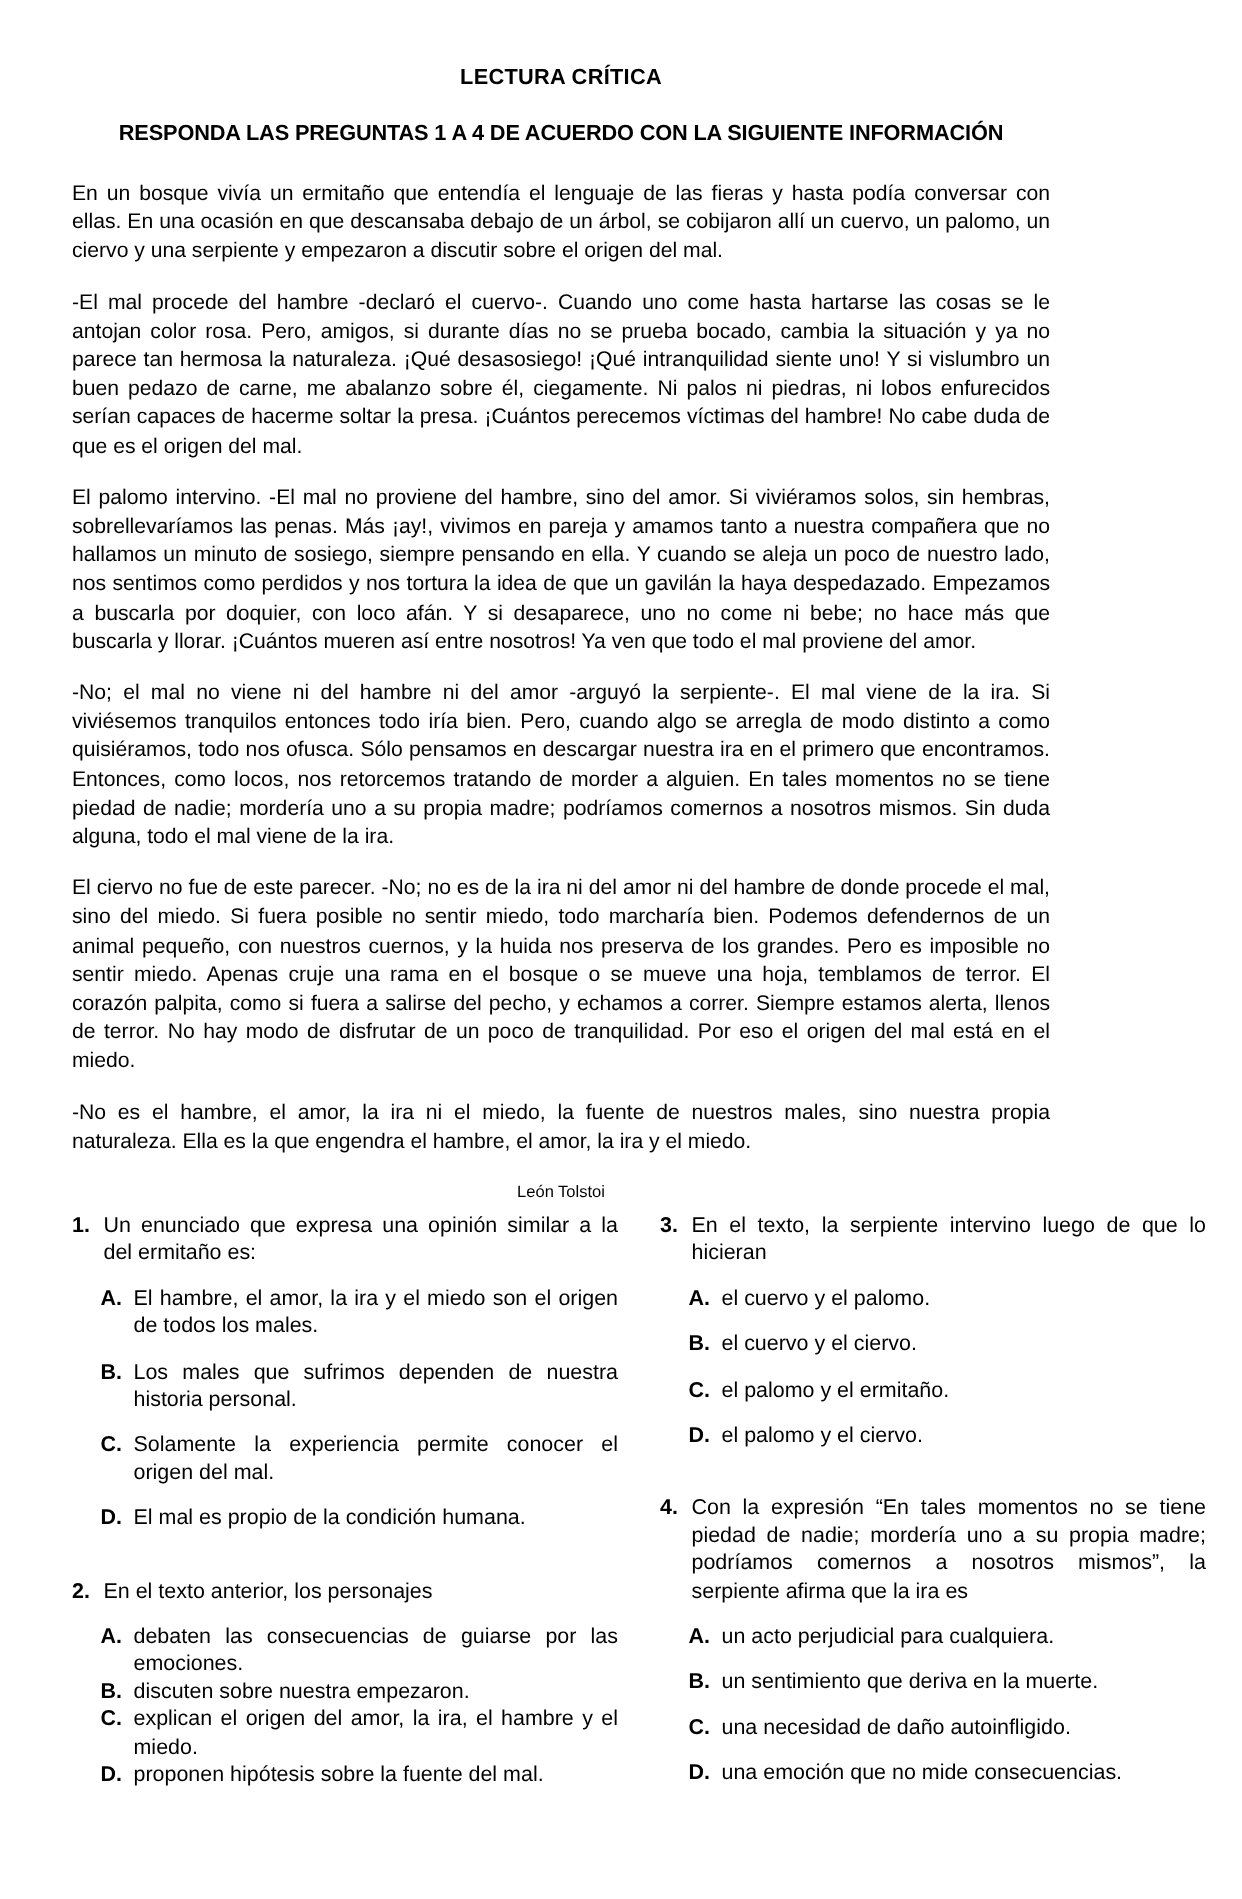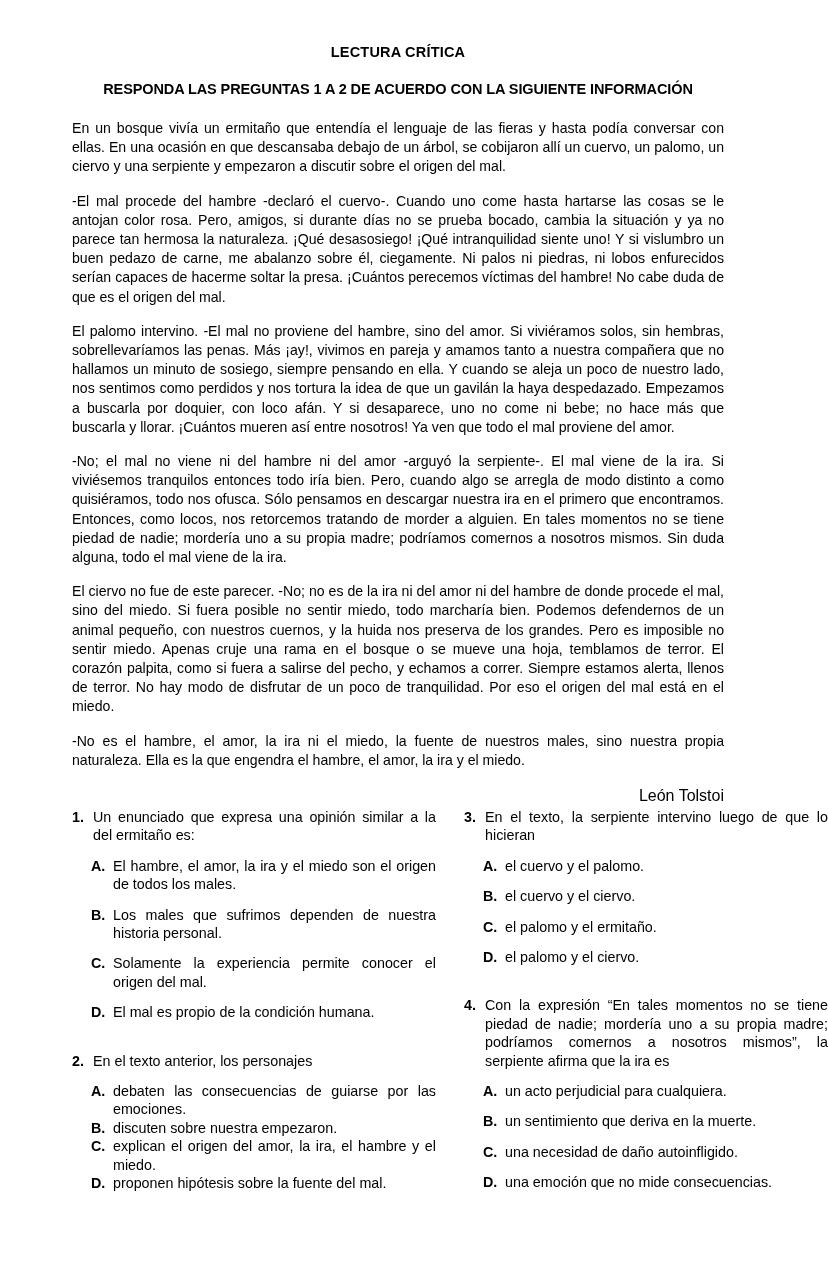--- a/index.html
+++ b/index.html
@@ -13,21 +13,20 @@
     font-family: "Liberation Sans", sans-serif;
     color: #000000;
     overflow: hidden;
   }
   .page {
     position: relative;
     width: 748px;
     height: 1266px;
     box-sizing: border-box;
     padding: 0 48px;
-    margin-left: 24px;
   }
 
   
   .hdr-wrap { padding-top: 44px; }
   .hdr1 {
     text-align: center;
     font-weight: bold;
     font-size: 14.5px;
     letter-spacing: 0.2px;
     margin: 0 0 21px 0;
@@ -51,22 +50,22 @@
   .para {
     text-align: justify;
     font-size: 14.1px;
     line-height: 19.2px;
     margin: 0 0 15px 0;
     hyphens: none;
   }
   .para:last-child { margin-bottom: 0; }
 
   .author {
-    text-align: right;
-    font-size: 16px;
+    text-align: center;
+    font-size: 11px;
     line-height: 19.2px;
     margin: 16px 0 4px 0;
   }
   .source {
     text-align: center;
     font-size: 12.6px;
     line-height: 17px;
     margin: 0;
   }
   .source .ital { font-style: italic; }
@@ -126,21 +125,21 @@
   .q2-block { margin-top: 30px; }
   .q4-block { margin-top: 30px; }
 </style>
 </head>
 <body>
 
 <div class="page">
 
   <div class="hdr-wrap">
     <div class="hdr1">LECTURA CRÍTICA</div>
-    <div class="hdr2">RESPONDA LAS PREGUNTAS 1 A 2 DE ACUERDO CON LA SIGUIENTE INFORMACIÓN</div>
+    <div class="hdr2">RESPONDA LAS PREGUNTAS 1 A 4 DE ACUERDO CON LA SIGUIENTE INFORMACIÓN</div>
   </div>
 
   <div class="passage">
     <p class="para">En un bosque vivía un ermitaño que entendía el lenguaje de las fieras y hasta podía conversar con ellas. En una ocasión en que descansaba debajo de un árbol, se cobijaron allí un cuervo, un palomo, un ciervo y una serpiente y empezaron a discutir sobre el origen del mal.</p>
     <p class="para">-El mal procede del hambre -declaró el cuervo-. Cuando uno come hasta hartarse las cosas se le antojan color rosa. Pero, amigos, si durante días no se prueba bocado, cambia la situación y ya no parece tan hermosa la naturaleza. ¡Qué desasosiego! ¡Qué intranquilidad siente uno! Y si vislumbro un buen pedazo de carne, me abalanzo sobre él, ciegamente. Ni palos ni piedras, ni lobos enfurecidos serían capaces de hacerme soltar la presa. ¡Cuántos perecemos víctimas del hambre! No cabe duda de que es el origen del mal.</p>
     <p class="para">El palomo intervino. -El mal no proviene del hambre, sino del amor. Si viviéramos solos, sin hembras, sobrellevaríamos las penas. Más ¡ay!, vivimos en pareja y amamos tanto a nuestra compañera que no hallamos un minuto de sosiego, siempre pensando en ella. Y cuando se aleja un poco de nuestro lado, nos sentimos como perdidos y nos tortura la idea de que un gavilán la haya despedazado. Empezamos a buscarla por doquier, con loco afán. Y si desaparece, uno no come ni bebe; no hace más que buscarla y llorar. ¡Cuántos mueren así entre nosotros! Ya ven que todo el mal proviene del amor.</p>
     <p class="para">-No; el mal no viene ni del hambre ni del amor -arguyó la serpiente-. El mal viene de la ira. Si viviésemos tranquilos entonces todo iría bien. Pero, cuando algo se arregla de modo distinto a como quisiéramos, todo nos ofusca. Sólo pensamos en descargar nuestra ira en el primero que encontramos. Entonces, como locos, nos retorcemos tratando de morder a alguien. En tales momentos no se tiene piedad de nadie; mordería uno a su propia madre; podríamos comernos a nosotros mismos. Sin duda alguna, todo el mal viene de la ira.</p>
     <p class="para">El ciervo no fue de este parecer. -No; no es de la ira ni del amor ni del hambre de donde procede el mal, sino del miedo. Si fuera posible no sentir miedo, todo marcharía bien. Podemos defendernos de un animal pequeño, con nuestros cuernos, y la huida nos preserva de los grandes. Pero es imposible no sentir miedo. Apenas cruje una rama en el bosque o se mueve una hoja, temblamos de terror. El corazón palpita, como si fuera a salirse del pecho, y echamos a correr. Siempre estamos alerta, llenos de terror. No hay modo de disfrutar de un poco de tranquilidad. Por eso el origen del mal está en el miedo.</p>
     <p class="para">-No es el hambre, el amor, la ira ni el miedo, la fuente de nuestros males, sino nuestra propia naturaleza. Ella es la que engendra el hambre, el amor, la ira y el miedo.</p>
 

